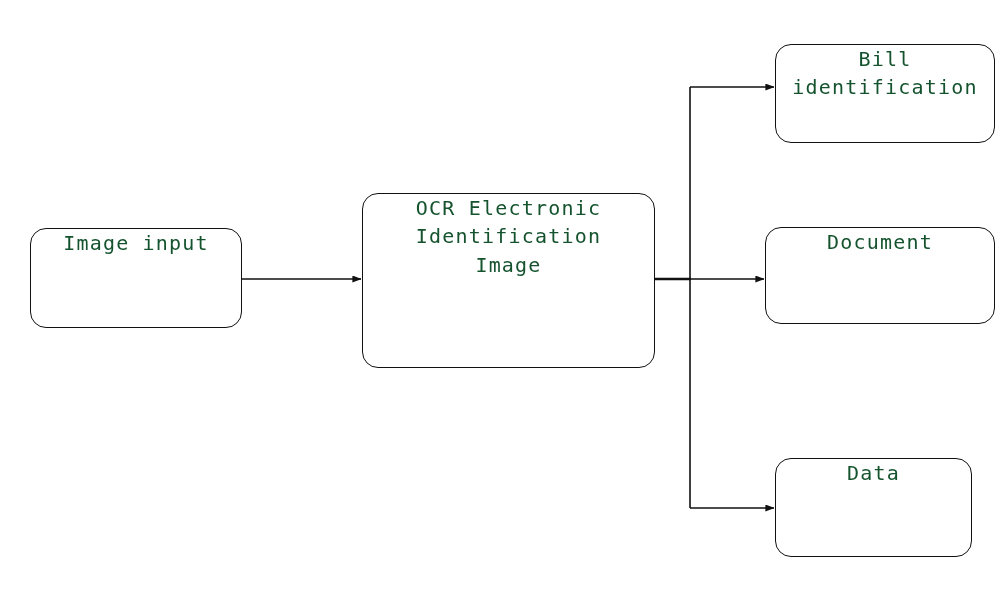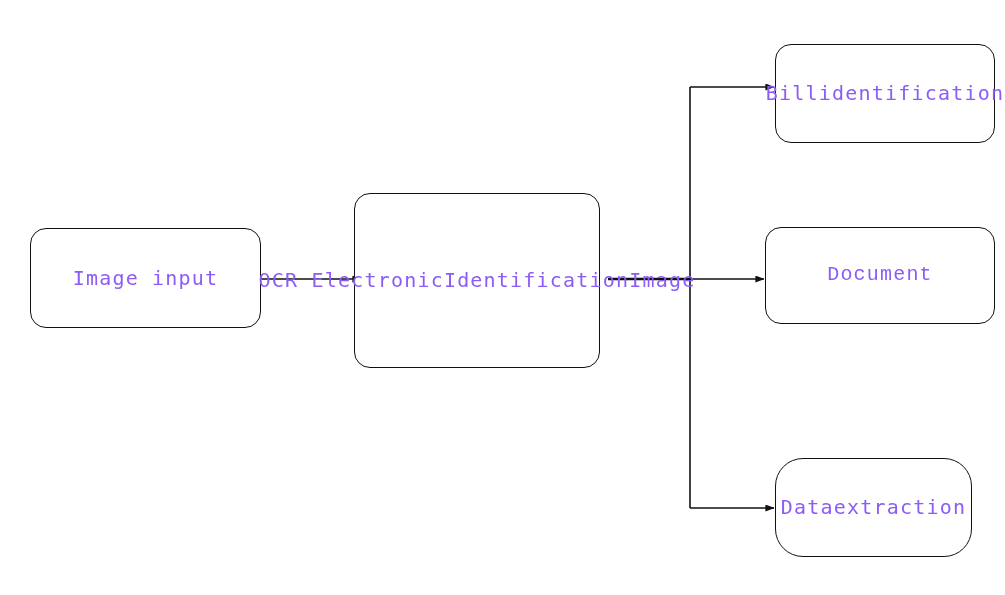--- a/index.html
+++ b/index.html
@@ -27,70 +27,67 @@
     width: 1005px;
     height: 595px;
   }
   .node {
     position: absolute;
     box-sizing: border-box;
     border: 1.6px solid #111111;
     border-radius: 16px;
     background: #ffffff;
     display: flex;
-    flex-direction: row;
+    flex-direction: column;
     align-items: center;
-    justify-content: center;
     text-align: center;
-    color: #8b5cf6;
+    color: #14532d;
     z-index: 2;
   }
   .node .line {
     display: block;
     white-space: pre;
     line-height: 1.42;
     letter-spacing: 0.06em;
   }
   
   #node-image-input {
     left: 30px;
     top: 228px;
-    width: 231px;
+    width: 212px;
     height: 100px;
     font-size: 20px;
   }
   #node-ocr-system {
-    left: 354px;
+    left: 362px;
     top: 193px;
-    width: 246px;
+    width: 293px;
     height: 175px;
     font-size: 20px;
   }
   #node-bill-identification {
     left: 775px;
     top: 44px;
     width: 220px;
     height: 99px;
     font-size: 20px;
   }
   #node-document-classification {
     left: 765px;
     top: 227px;
     width: 230px;
     height: 97px;
     font-size: 20px;
-    font-family: Liberation Mono, monospace;
   }
   #node-data-extraction {
     left: 775px;
     top: 458px;
     width: 197px;
     height: 99px;
     font-size: 20px;
-    border-radius: 28px;
   }
   
   #node-bill-identification .line,
   #node-document-classification .line {
     overflow: visible;
   }
 </style>
 </head>
 <body>
 
@@ -142,16 +139,15 @@
     <span class="line">Bill</span>
     <span class="line">identification</span>
   </div>
 
   <div class="node" id="node-document-classification">
     <span class="line">Document</span>
   </div>
 
   <div class="node" id="node-data-extraction">
     <span class="line">Data</span>
-    <span class="line">extraction</span>
   </div>
 
 </div>
 
 </body></html>

